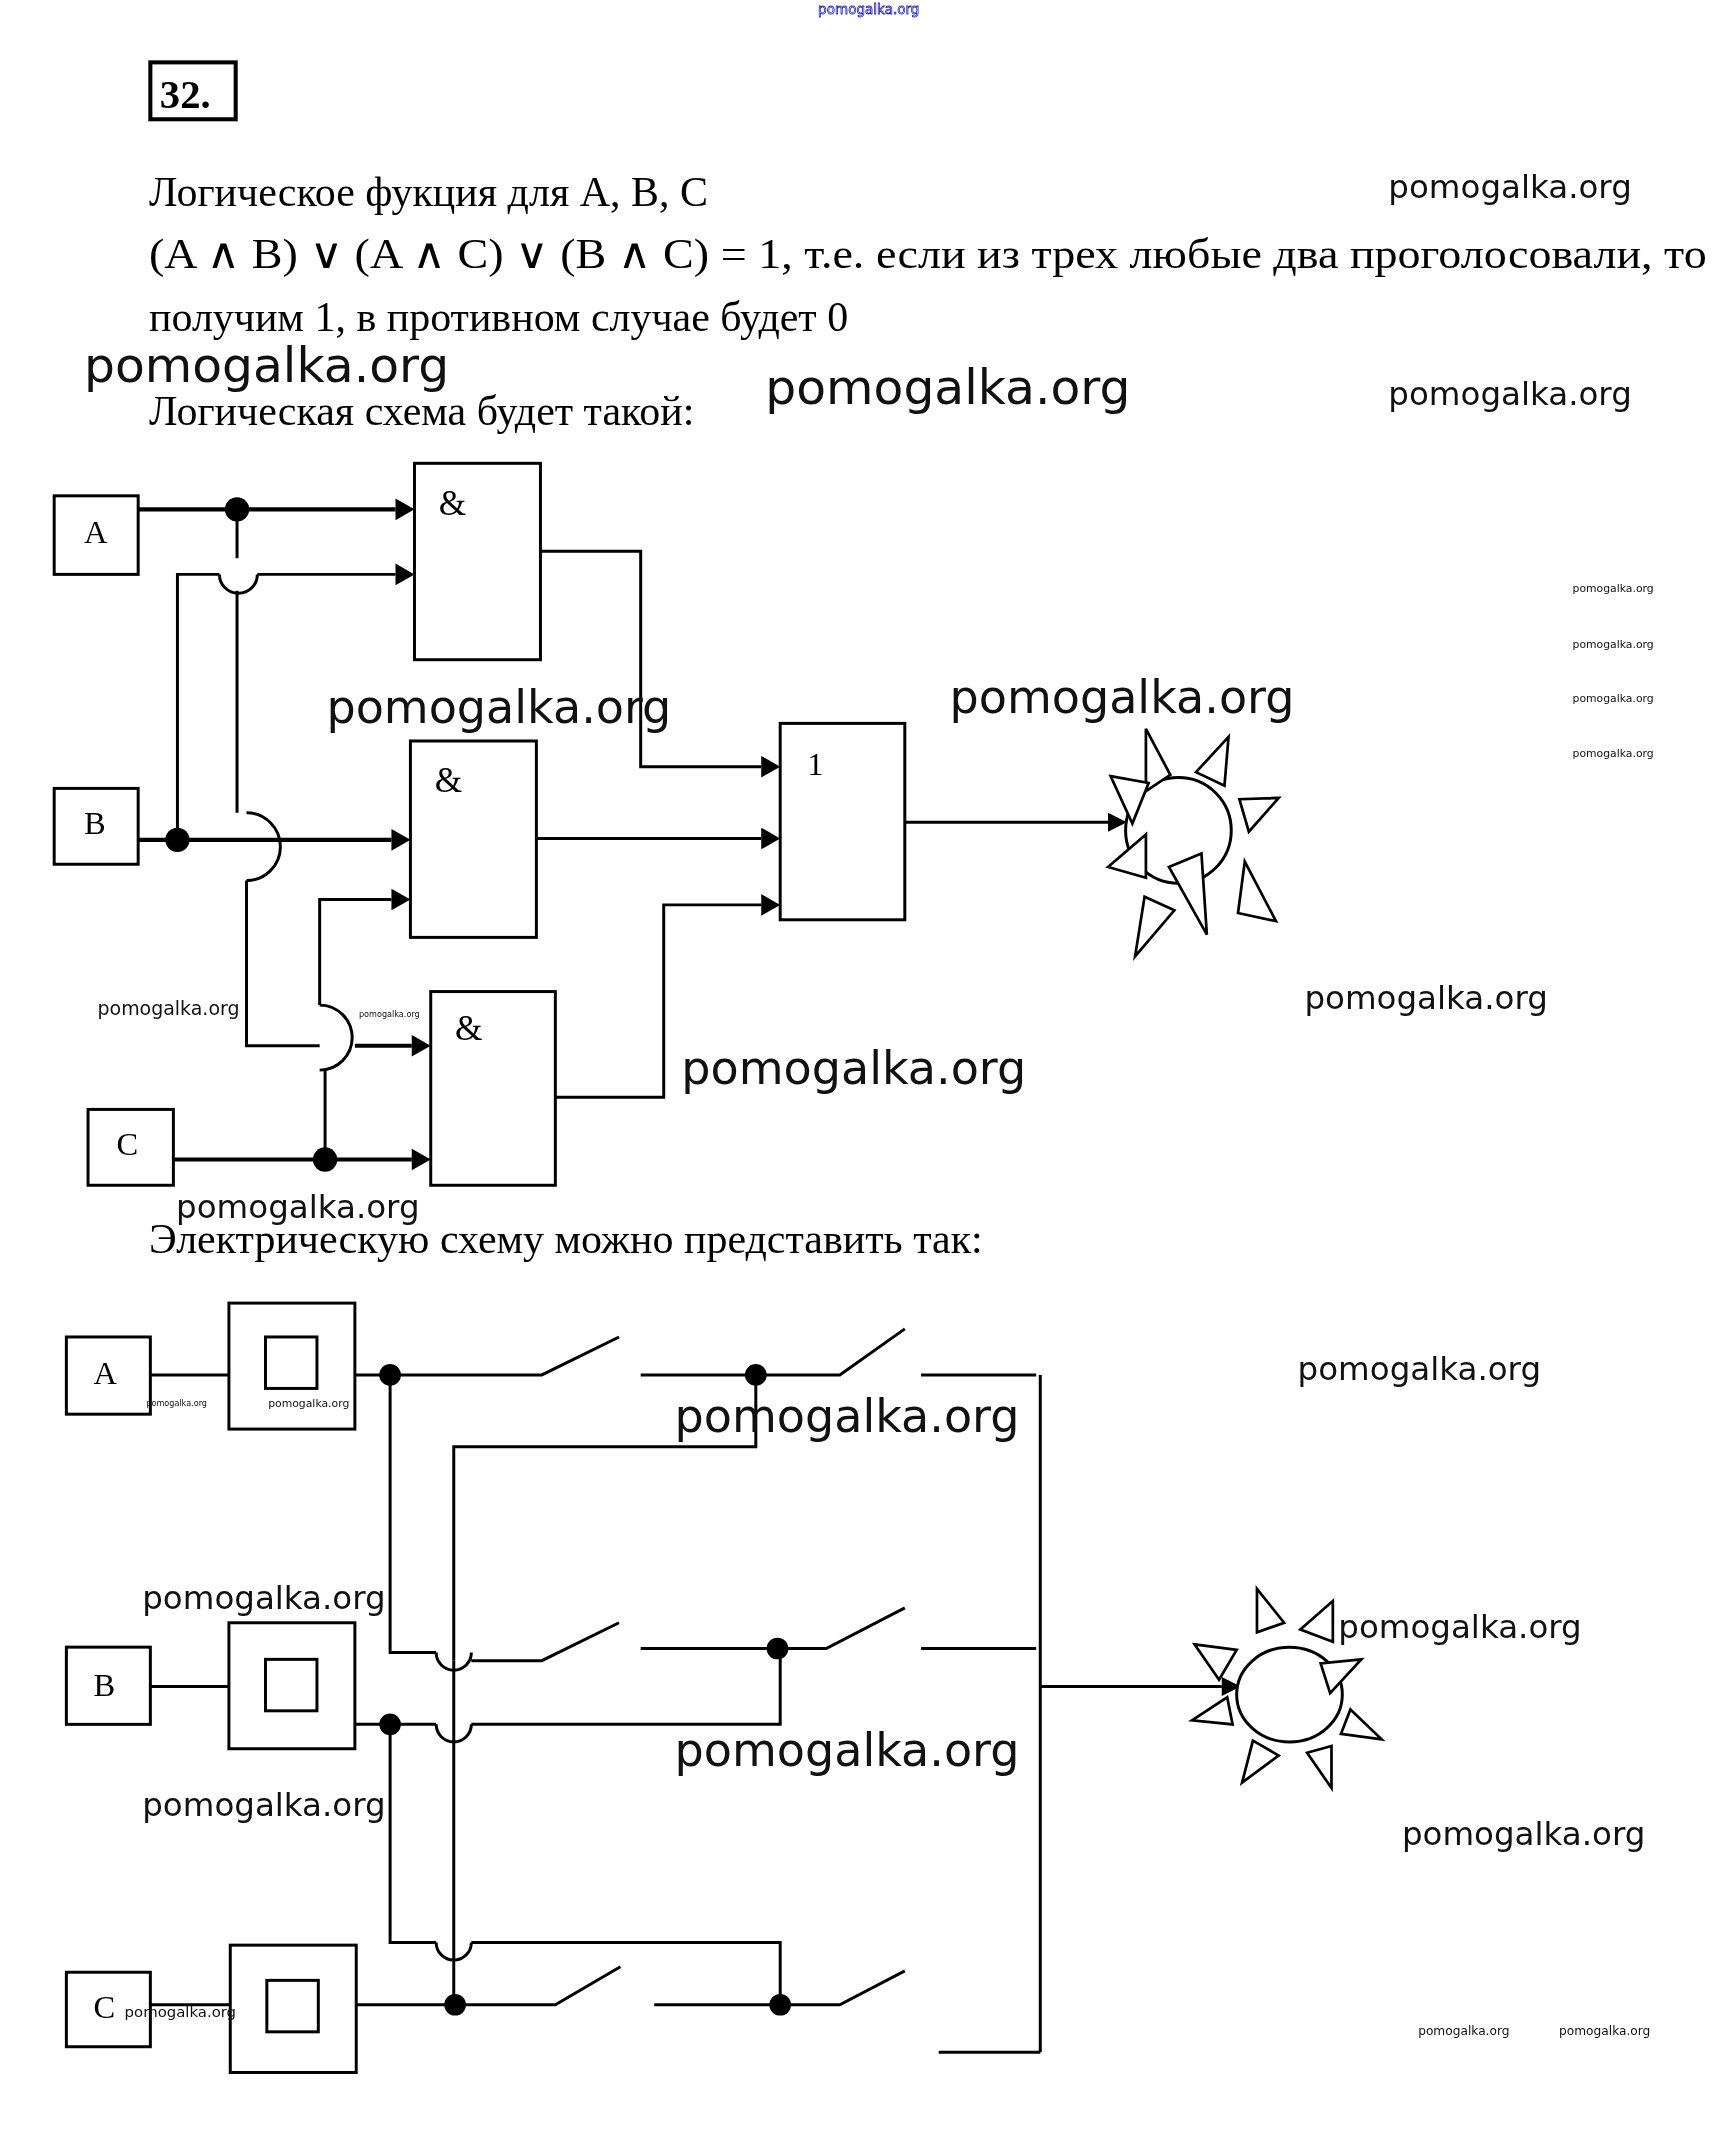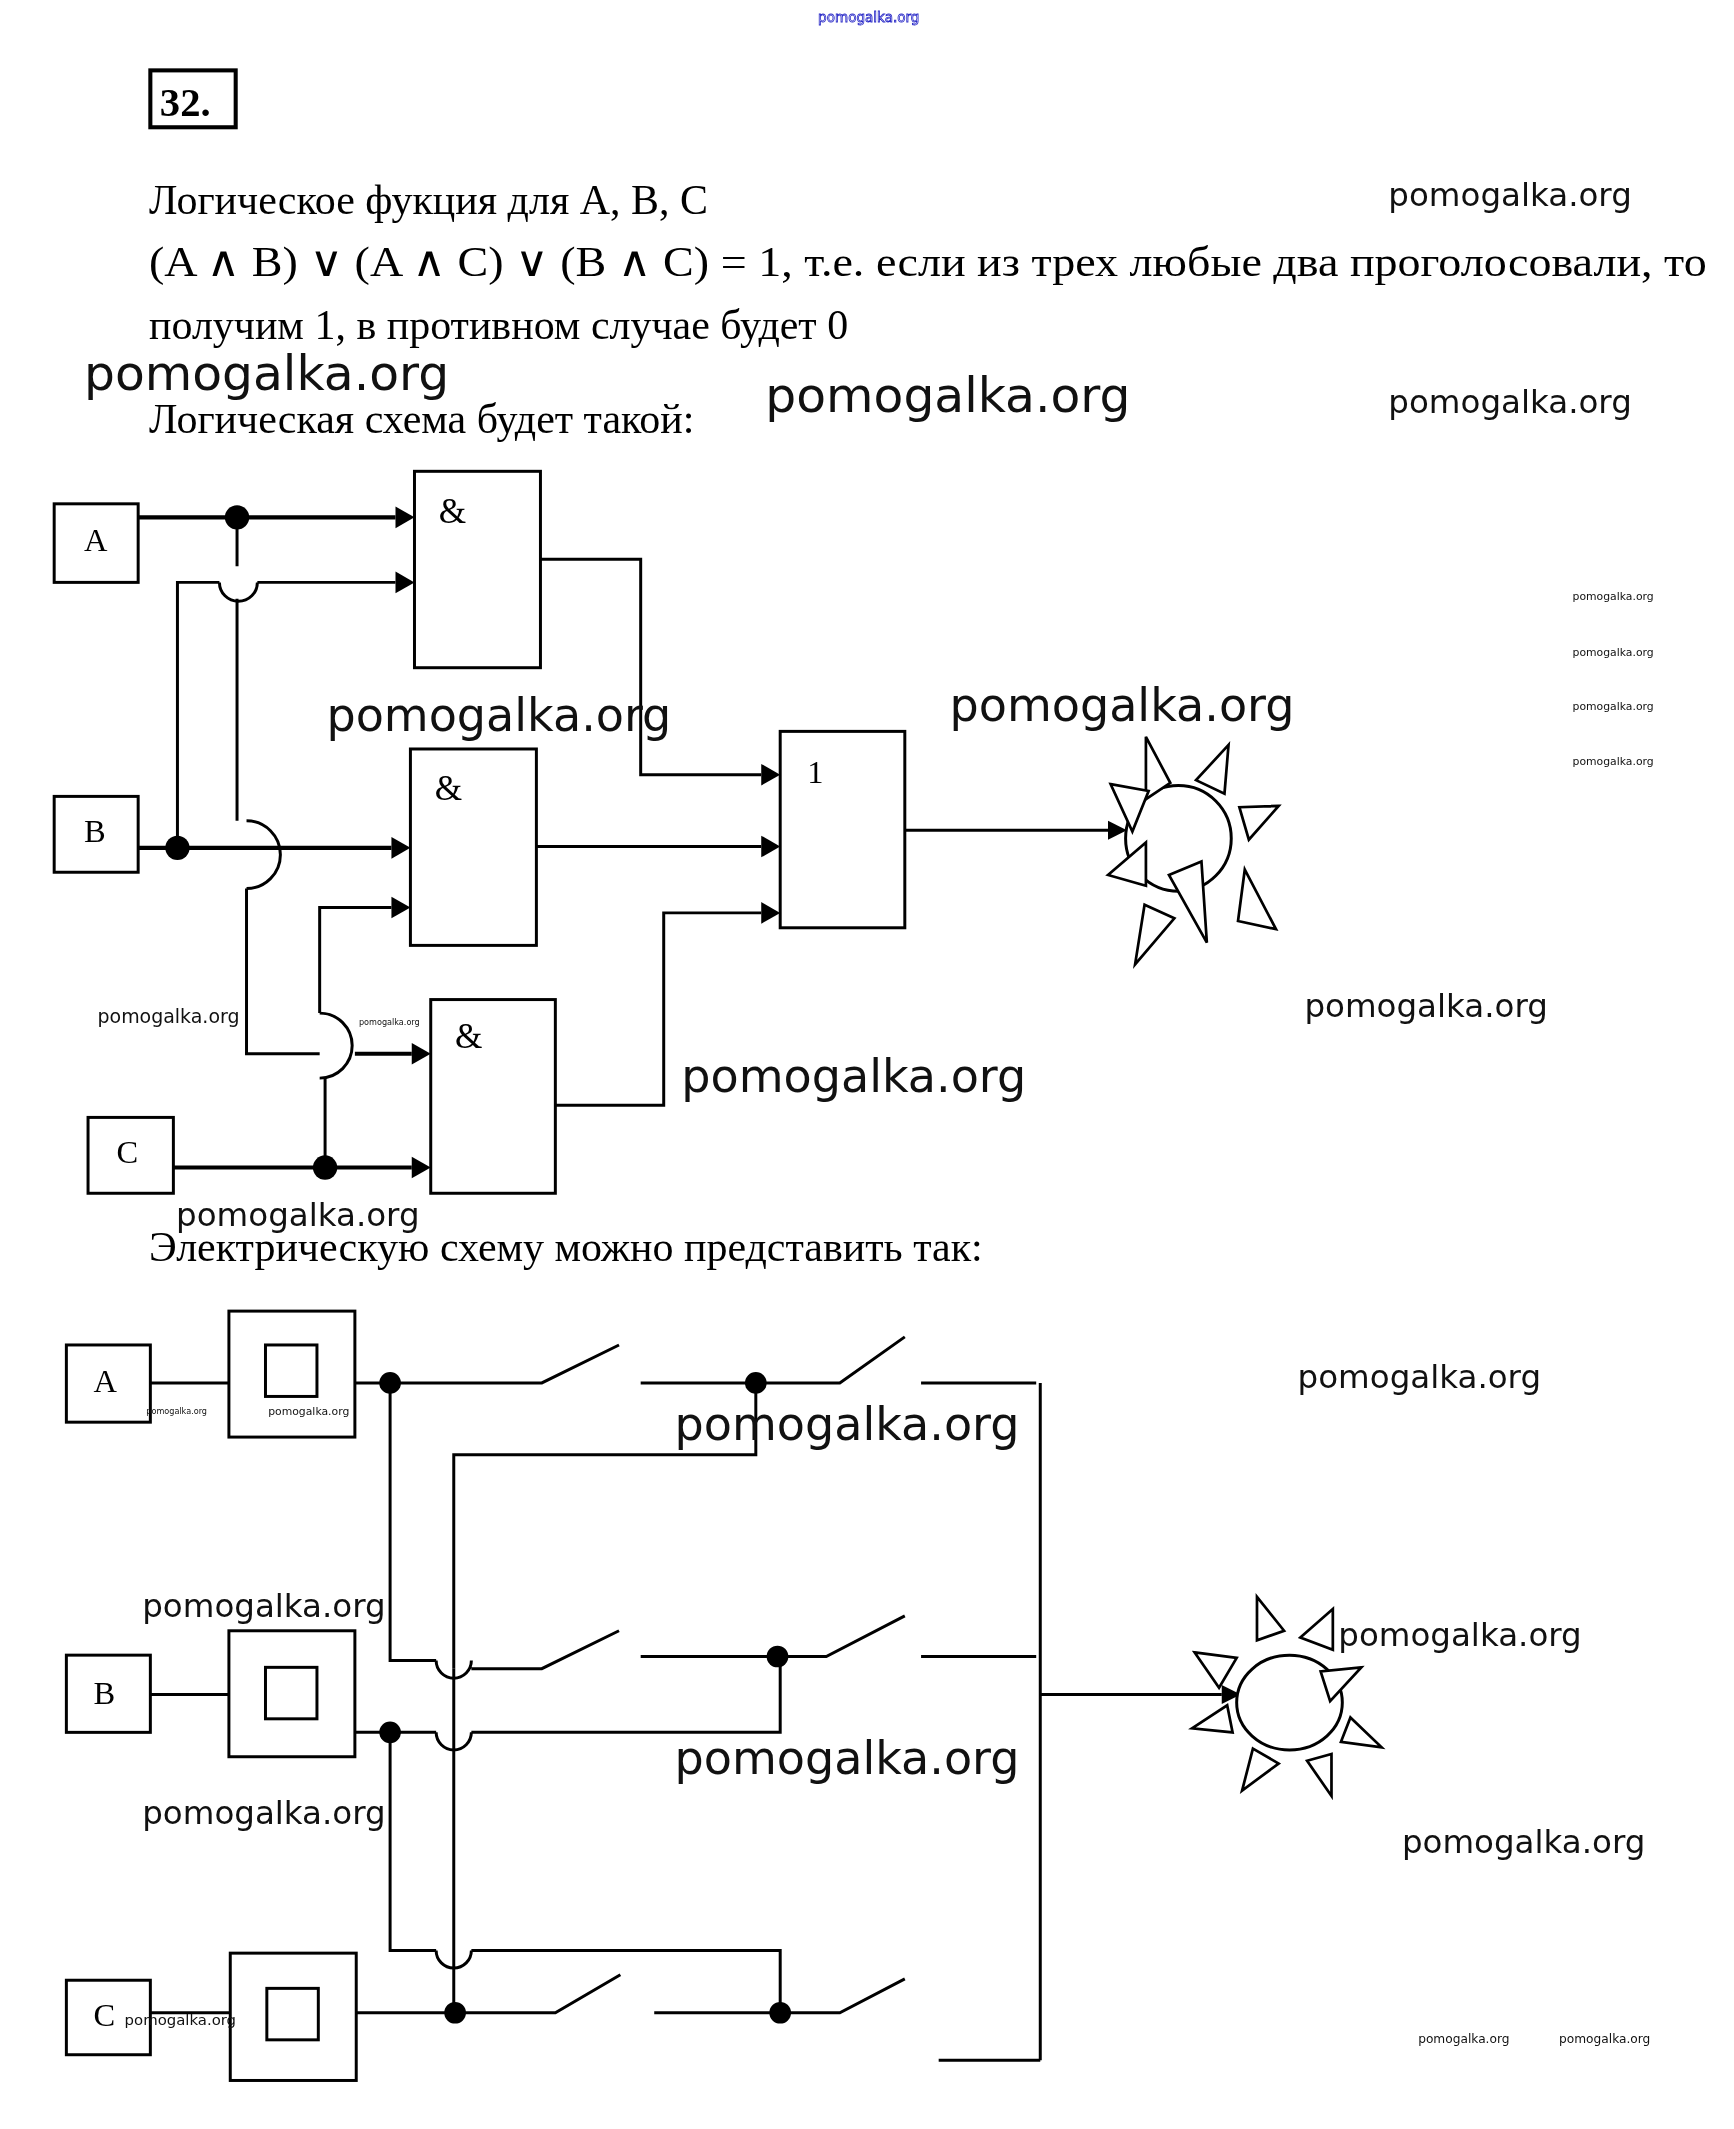--- a/index.html
+++ b/index.html
@@ -1,17 +1,17 @@
 <!DOCTYPE html>
 <html style="font-size:13px"><head>
 <meta charset="utf-8">
 <style>
   html, body { margin:0; padding:0; background:#ffffff; }
   body { width:1734px; height:2129px; position:relative; overflow:hidden; }
-  #page { position:absolute; left:0; top:8px; width:1734px; height:1890px; }
+  #page { position:absolute; left:0; top:0; width:1734px; height:1890px; }
   svg { position:absolute; left:0; top:0; }
   .ser { font-family:"Liberation Serif","DejaVu Serif",serif; fill:#000; }
   .wm-light { font-family:"DejaVu Sans","Liberation Sans",sans-serif; fill:#111; }
   .wm-top { font-family:"DejaVu Sans","Liberation Sans",sans-serif; fill:none; stroke:#2b2bc8; stroke-width:0.6; }
   .w { stroke:#000; stroke-width:2.2; fill:none; }
   .wt { stroke:#000; stroke-width:3; fill:none; }
   .box { stroke:#000; stroke-width:2.2; fill:#fff; }
   .dot { fill:#000; }
   .arr { fill:#000; }
   .ray { stroke:#000; stroke-width:2; fill:#fff; stroke-linejoin:miter; }

